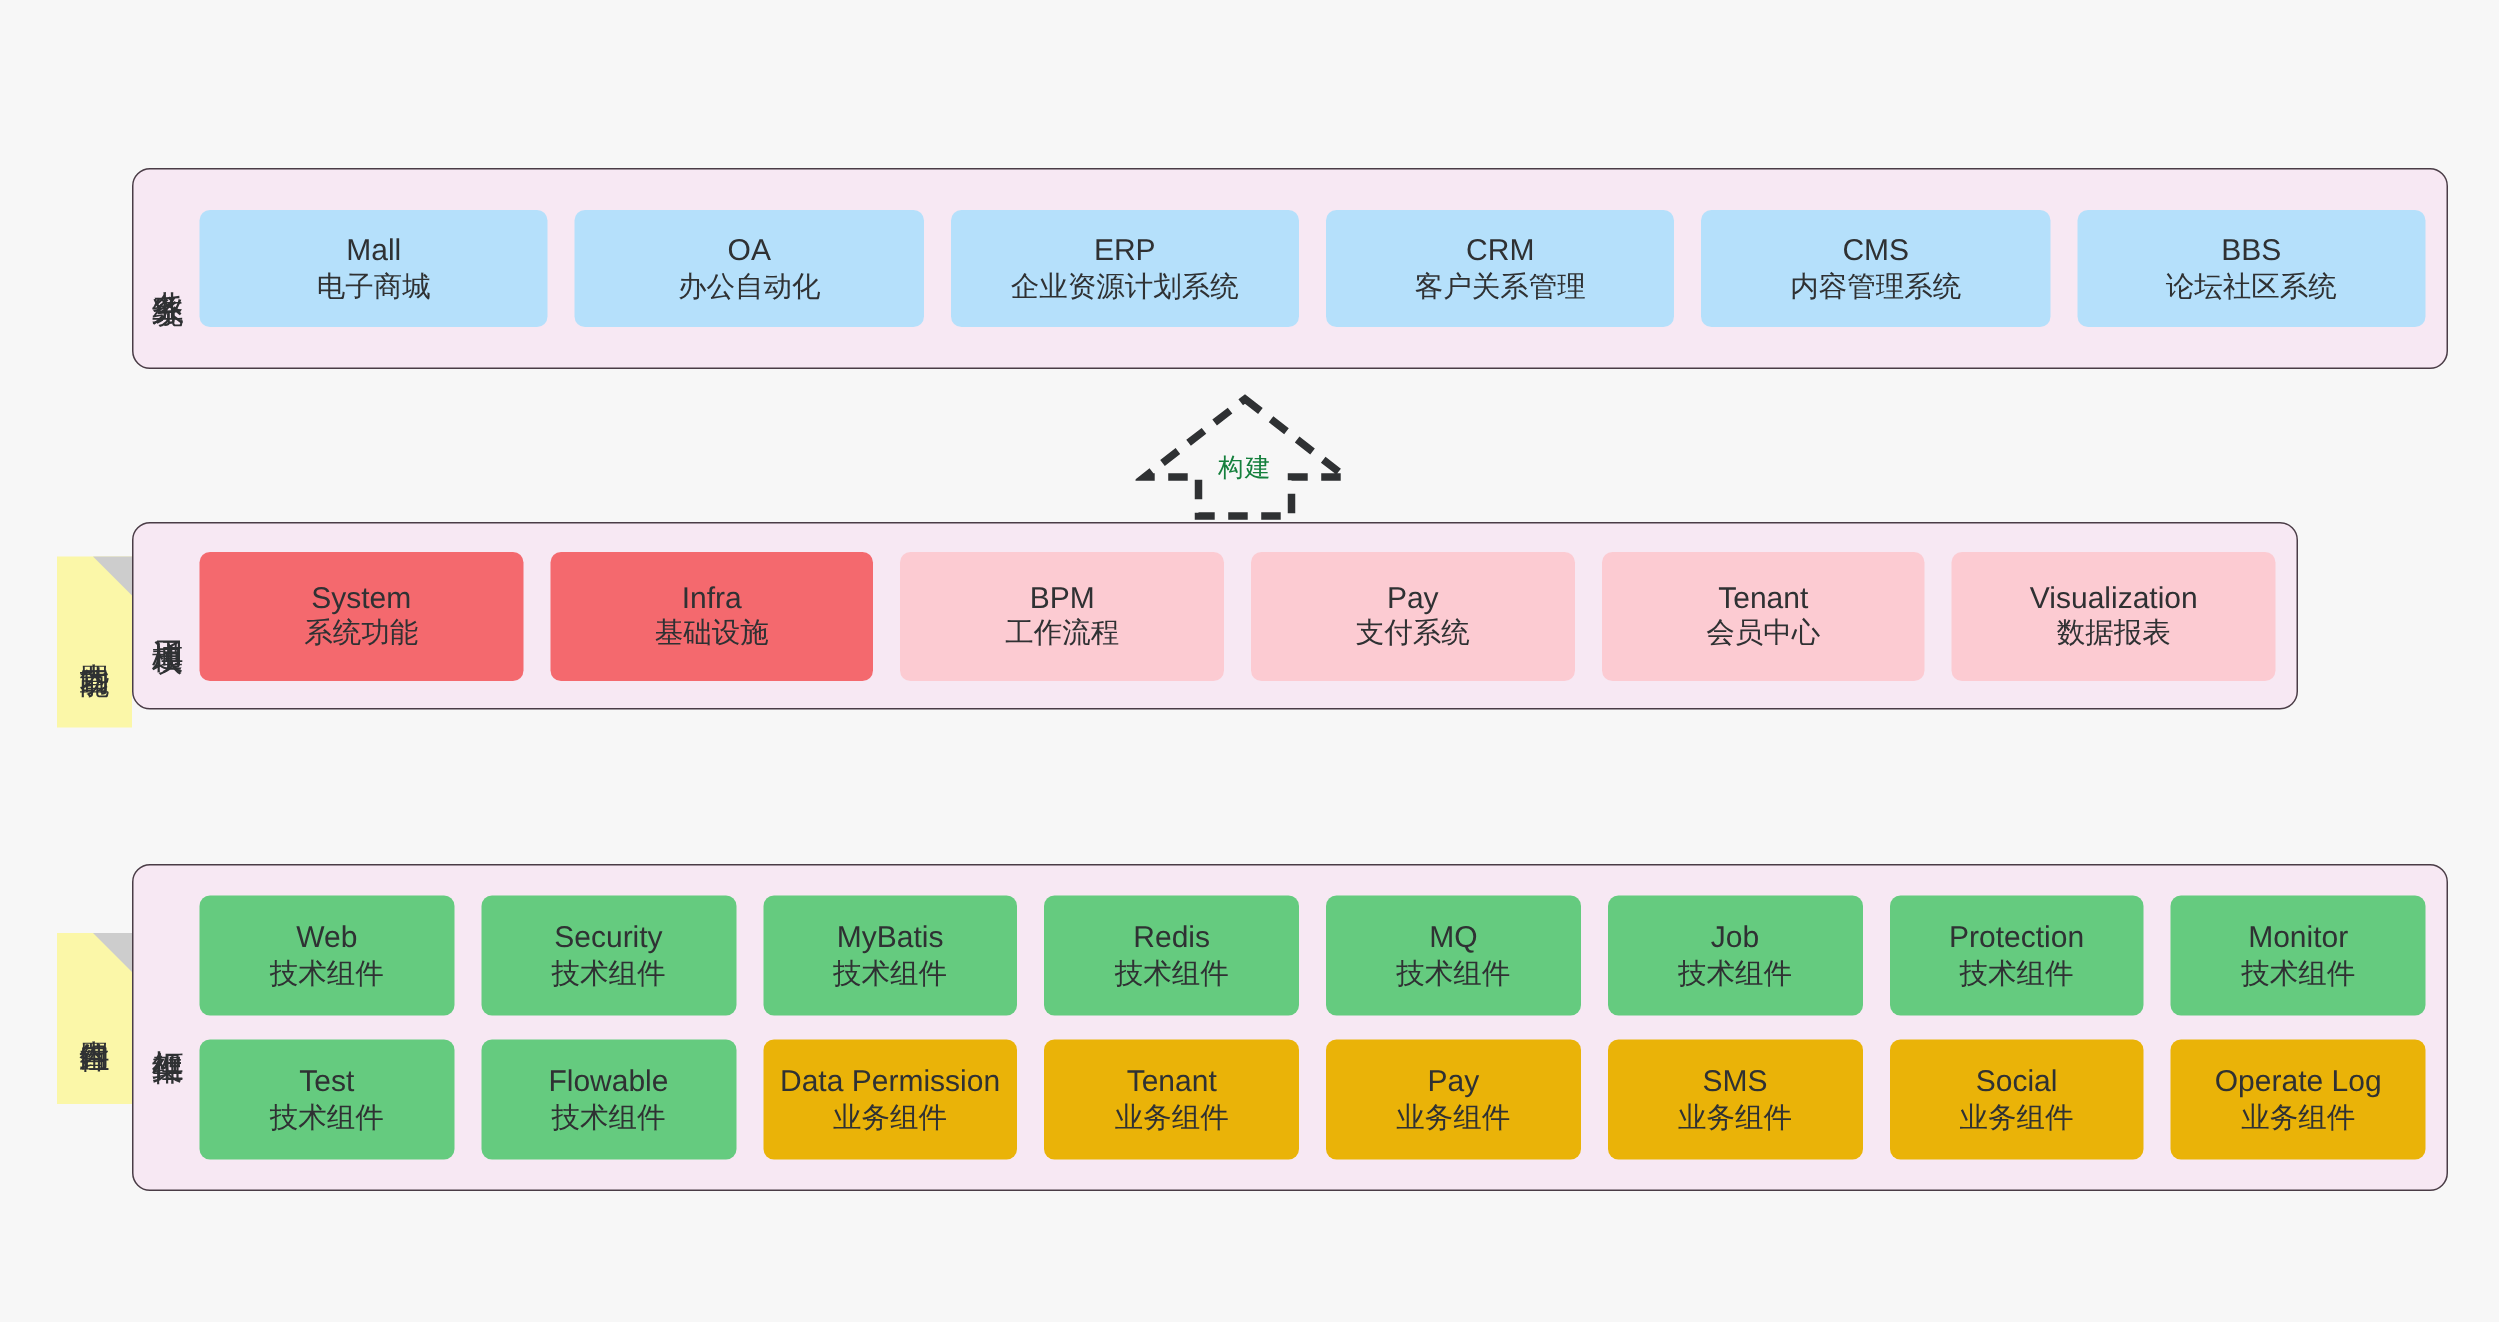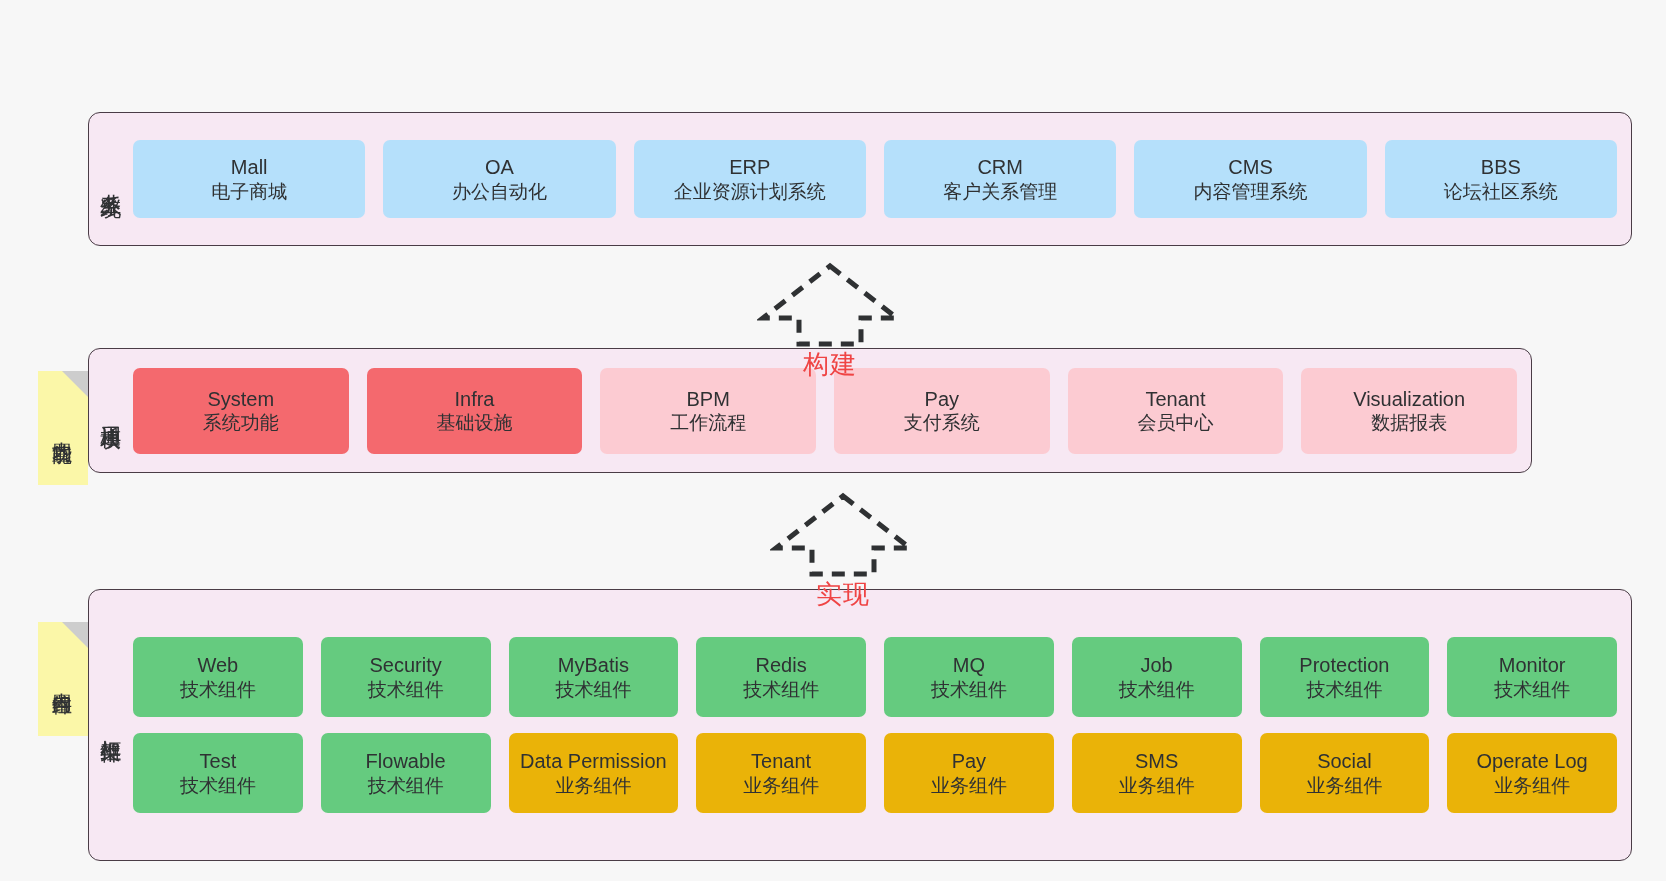--- a/index.html
+++ b/index.html
@@ -53,21 +53,20 @@
     display: flex;
     flex-direction: column;
     justify-content: center;
     gap: 16px;
     padding: 0 14px 0 0;
   }
 
   .row {
     display: flex;
     gap: 18px;
-    justify-content: flex-end;
   }
 
   
   .node {
     flex: 1 1 0;
     min-width: 0;
     border-radius: 7px;
     display: flex;
     flex-direction: column;
     align-items: center;
@@ -127,24 +126,23 @@
   .block-arrow {
     position: absolute;
     z-index: 2;
   }
   .block-arrow svg { display: block; }
   .arrow-label {
     position: absolute;
     left: 0;
     right: 0;
     text-align: center;
-    font-size: 26px;
-    color: #ef4444;
+    font-size: 17px;
+    color: #15803d;
     letter-spacing: 1px;
-    margin-top: 47px;
   }
 </style>
 </head>
 <body>
 
 <div id="canvas">
 
   <div class="layer layer-biz" style="left:88px; top:112px; width:1544px; height:134px;">
     <div class="layer-title">业务系统</div>
     <div class="layer-body">
@@ -214,33 +212,27 @@
           <span class="n-cn">会员中心</span>
         </div>
         <div class="node h-pink">
           <span class="n-en">Visualization</span>
           <span class="n-cn">数据报表</span>
         </div>
       </div>
     </div>
   </div>
 
-  <div class="block-arrow" style="left:770px; top:492px; width:146px; height:86px;">
-    <svg width="146" height="86" viewBox="0 0 146 86">
-      <path d="M 73 4 L 140 56 L 104 56 L 104 82 L 42 82 L 42 56 L 6 56 Z" fill="none" stroke="#2f3133" stroke-width="5" stroke-dasharray="13,9" stroke-linejoin="miter"></path>
-    </svg>
-    <div class="arrow-label" style="top:38px;">实现</div>
-  </div>
 
   <div class="sticky" style="left:38px; top:622px; width:50px; height:114px;">
     <span class="fold"></span>
     <span>内置组件</span>
   </div>
 
-  <div class="layer layer-frame" style="left:88px; top:589px; width:1544px; height:272px;">
+  <div class="layer layer-frame" style="left:88px; top:576px; width:1544px; height:218px;">
     <div class="layer-title">框架组件</div>
     <div class="layer-body">
 
       <div class="row">
         <div class="node h-green">
           <span class="n-en">Web</span>
           <span class="n-cn">技术组件</span>
         </div>
         <div class="node h-green">
           <span class="n-en">Security</span>

